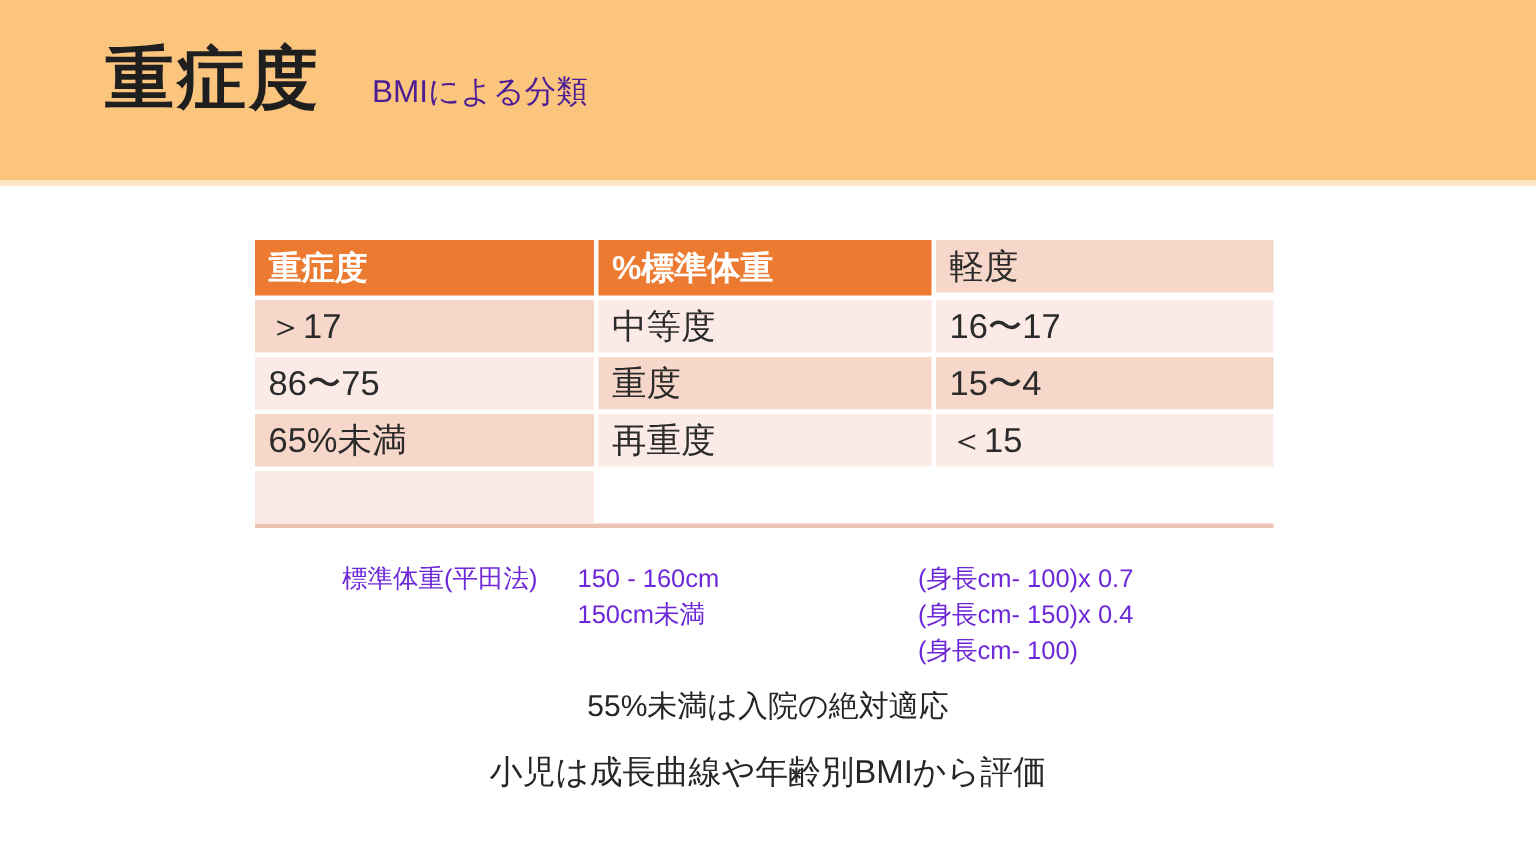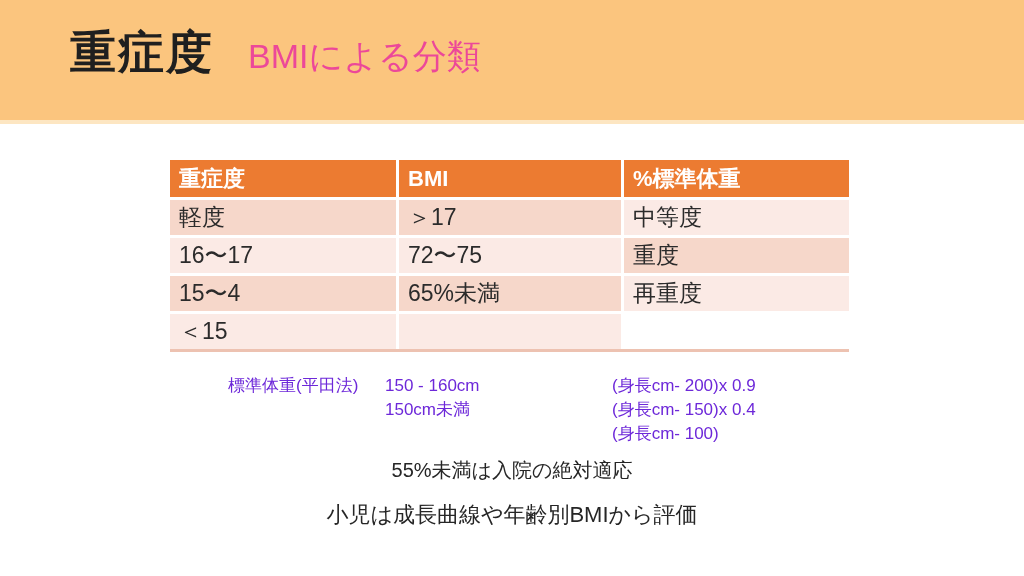--- a/index.html
+++ b/index.html
@@ -40,24 +40,24 @@
     white-space: nowrap;
   }
   .title-main {
     font-size: 46px;
     font-weight: 600;
     letter-spacing: 2px;
     margin: 0;
     color: #1f1f1f;
   }
   .title-sub {
-    font-size: 34px;
+    font-size: 21px;
     font-weight: 500;
     margin: 0 0 0 34px;
-    color: #ec4899;
+    color: #4c1d95;
   }
   
   .severity-table {
     position: absolute;
     left: 170px;
     top: 160px;
     display: grid;
     grid-template-columns: 226px 222px 225px;
     gap: 3px;
     border-bottom: 3px solid #EDC2B1;
@@ -118,47 +118,46 @@
   <header class="banner"></header>
   <div class="banner-strip"></div>
 
   <div class="title-row">
     <h1 class="title-main">重症度</h1>
     <h2 class="title-sub">BMIによる分類</h2>
   </div>
 
   <div class="severity-table">
     <div class="cell th">重症度</div>
-    <div class="cell th">BMI</div>
     <div class="cell th">%標準体重</div>
 
     <div class="cell td row-odd">軽度</div>
     <div class="cell td row-odd">＞17</div>
 
     <div class="cell td row-even">中等度</div>
     <div class="cell td row-even">16〜17</div>
-    <div class="cell td row-even">72〜75</div>
+    <div class="cell td row-even">86〜75</div>
 
     <div class="cell td row-odd">重度</div>
     <div class="cell td row-odd">15〜4</div>
     <div class="cell td row-odd">65%未満</div>
 
     <div class="cell td row-even">再重度</div>
     <div class="cell td row-even">＜15</div>
     <div class="cell td row-even"></div>
   </div>
 
   <div class="hirata">
     <div class="hirata-label">標準体重(平田法)</div>
     <div class="hirata-ranges">
       <div>150 - 160cm</div>
       <div>150cm未満</div>
     </div>
     <div class="hirata-formulas">
-      <div>(身長cm- 200)x 0.9</div>
+      <div>(身長cm- 100)x 0.7</div>
       <div>(身長cm- 150)x 0.4</div>
       <div>(身長cm- 100)</div>
     </div>
   </div>
 
   <div class="note note1">55%未満は入院の絶対適応</div>
   <div class="note note2">小児は成長曲線や年齢別BMIから評価</div>
 
 </div>
 

